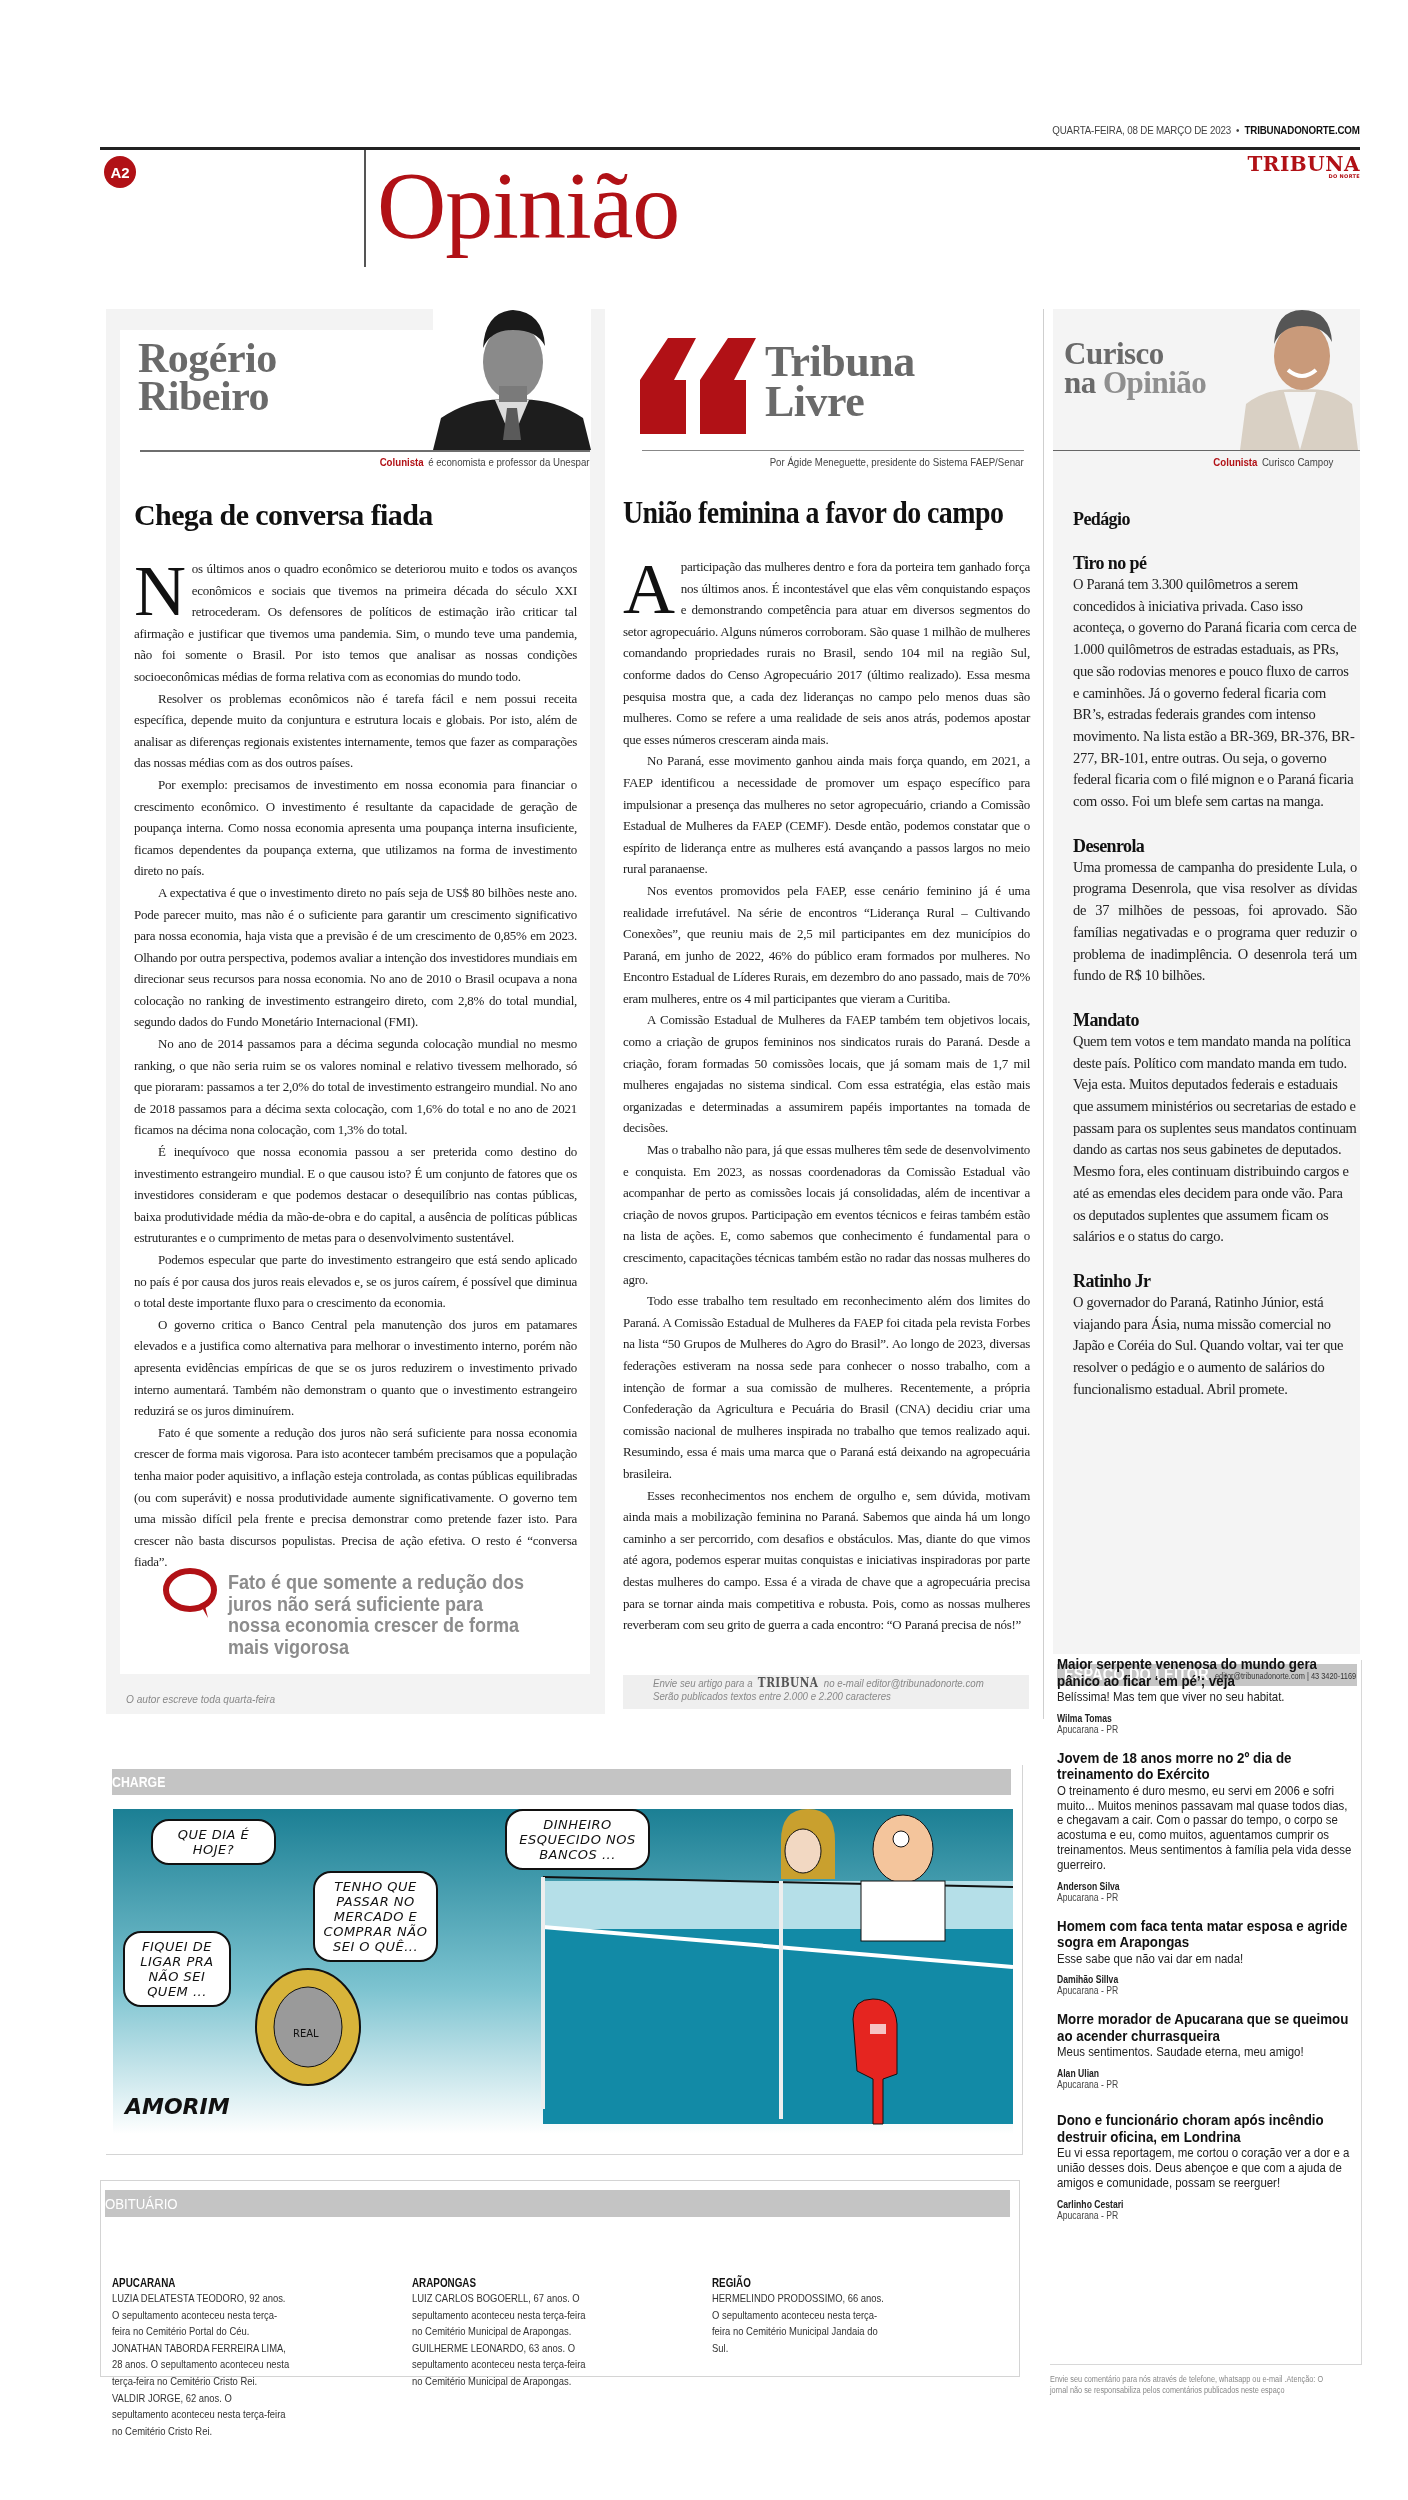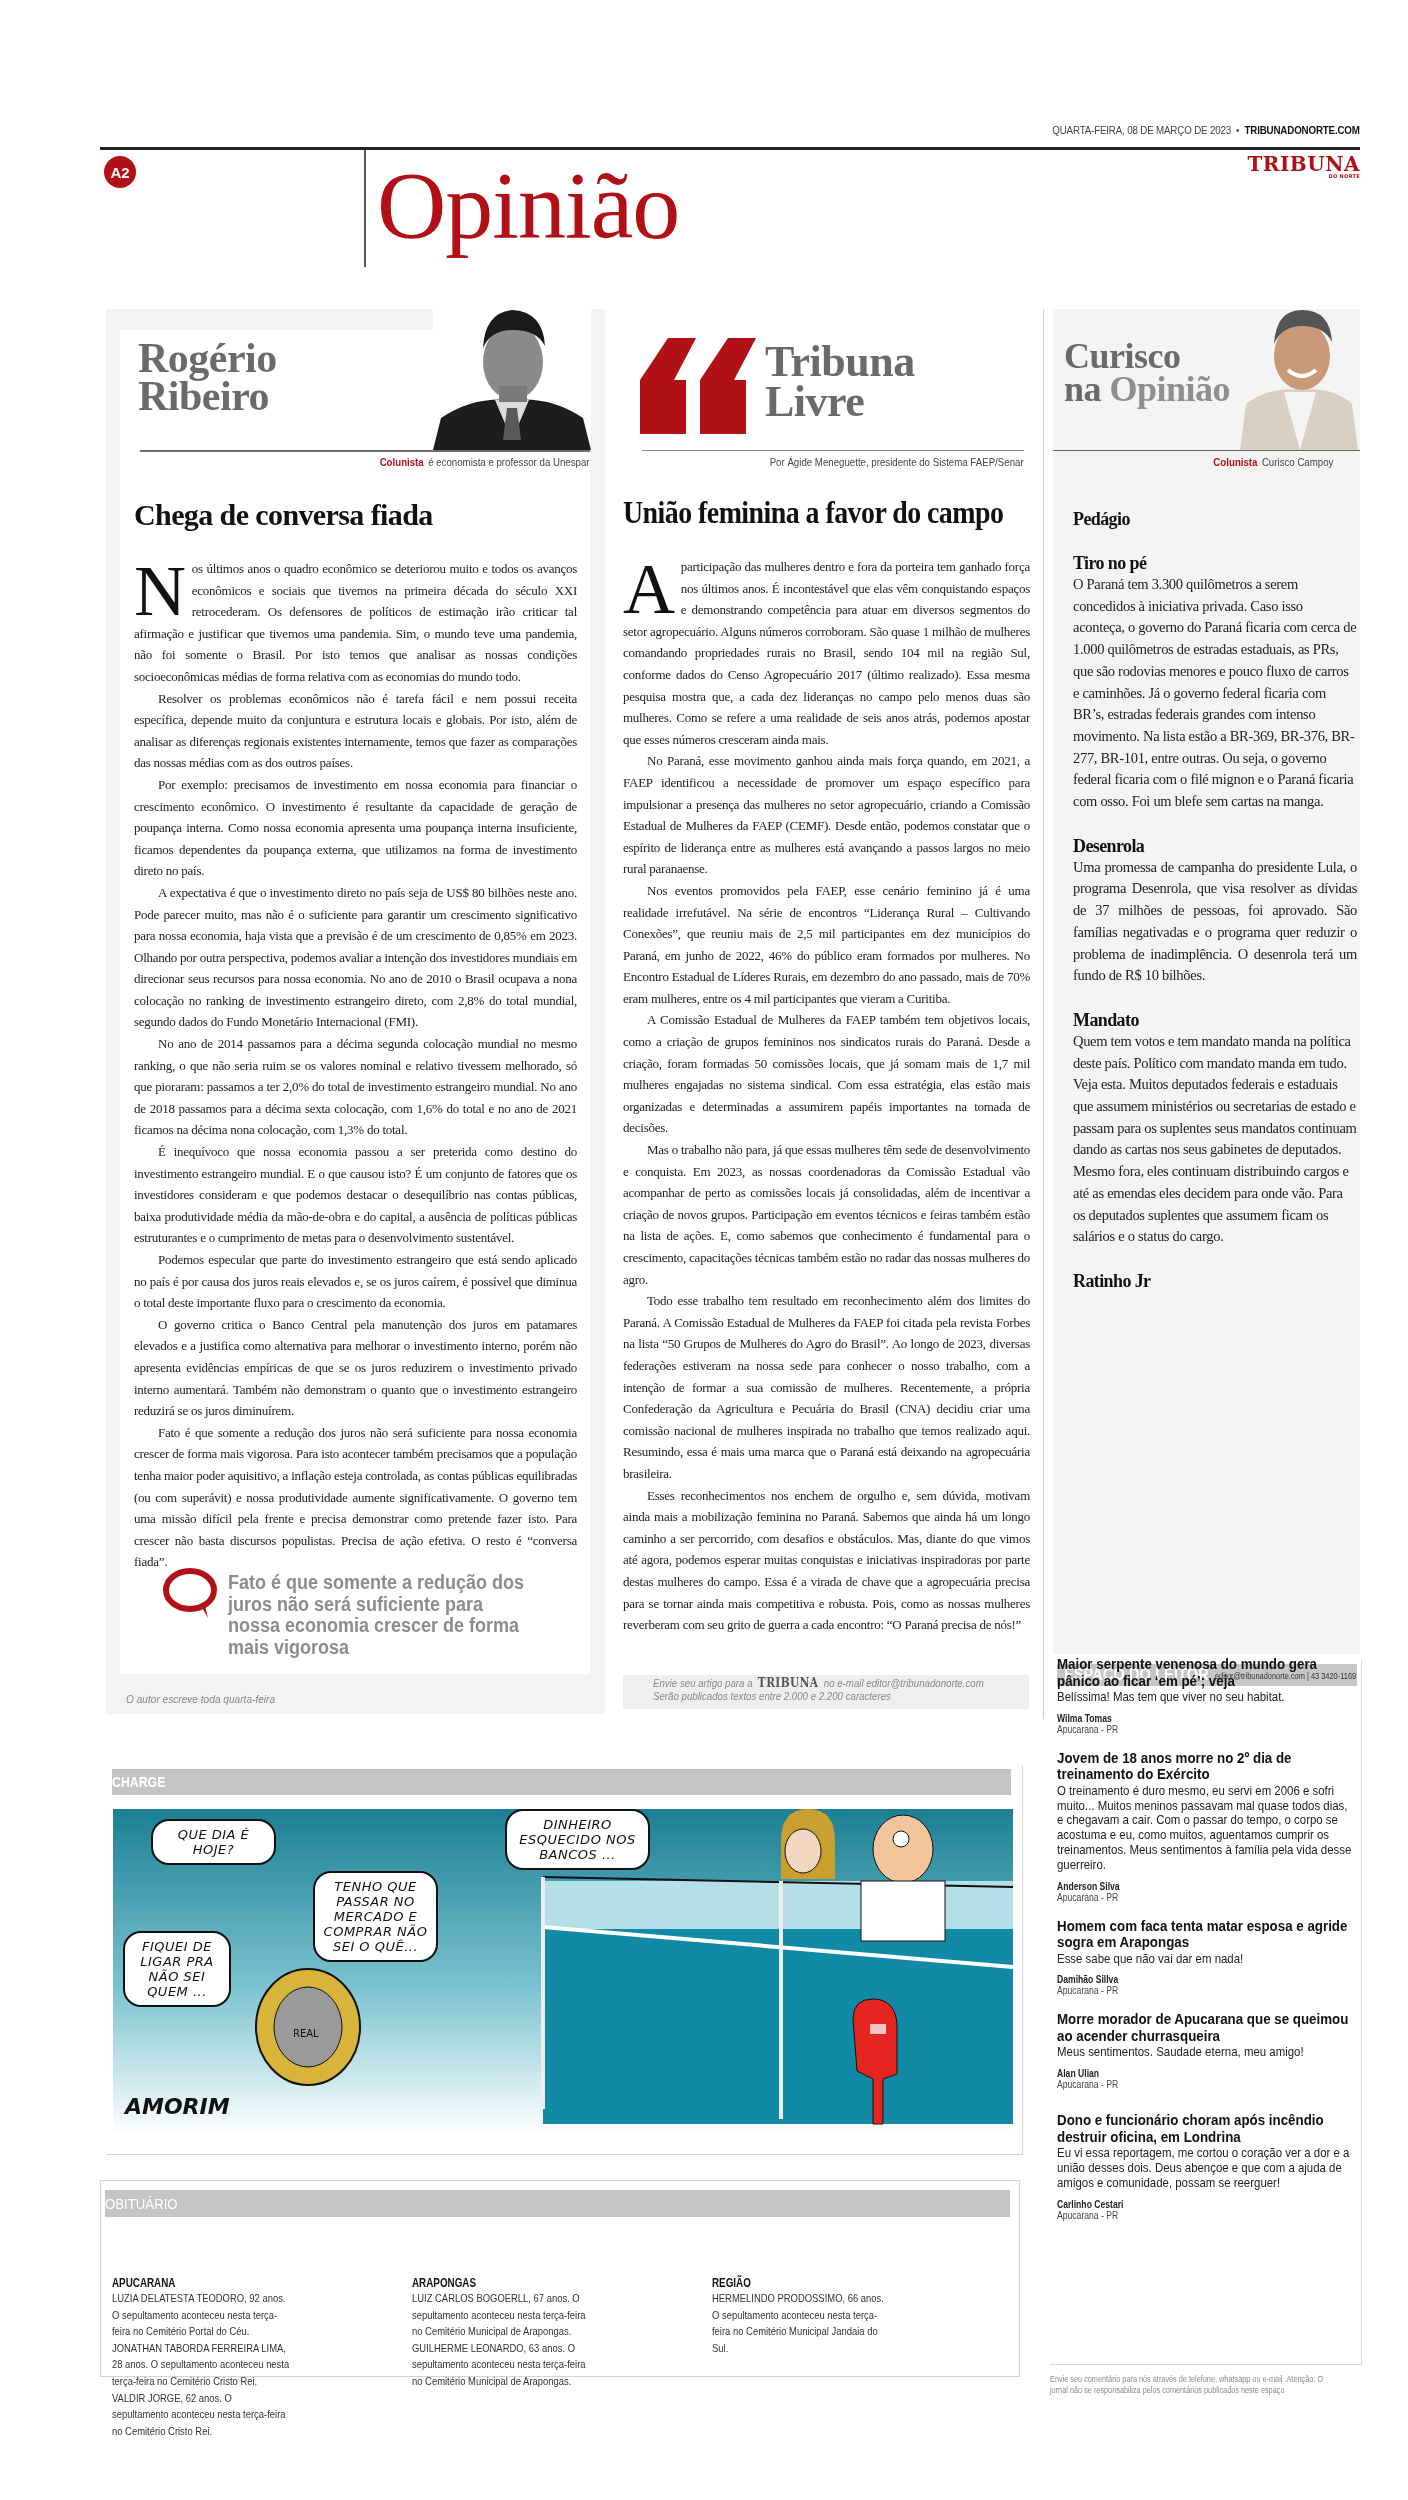--- a/index.html
+++ b/index.html
@@ -49,21 +49,21 @@
 
   
   .tl-quote { position: absolute; left: 640px; top: 338px; width: 120px; height: 100px; }
   .tl-name { position: absolute; left: 765px; top: 342px; font-size: 44px; }
 
   .submit-box { position: absolute; left: 623px; top: 1675px; width: 406px; height: 34px; background: #efefef; padding: 2px 0 0 30px; font-size: 11px; font-style: italic; color: #888; line-height: 13px; }
   .submit-box .line { display: block; transform: scaleX(0.88); transform-origin: left center; white-space: nowrap; }
   .submit-box .brand { font-family: "DejaVu Serif", serif; font-style: normal; font-weight: bold; color: #555; font-size: 12px; letter-spacing: 0.5px; margin: 0 6px; }
 
   
-  .cp-name { position: absolute; left: 1064px; top: 340px; font-size: 36px; line-height: 0.92; }
+  .cp-name { position: absolute; left: 1064px; top: 340px; font-size: 31px; line-height: 0.92; }
   .cp-name .pol { color: #8f8f8f; }
   .notes { position: absolute; left: 1073px; top: 508px; width: 284px; font-family: "Liberation Serif", serif; font-size: 14.5px; line-height: 21.7px; color: #222; letter-spacing: -0.3px; }
   .notes h3 { font-family: "Liberation Serif", serif; font-weight: bold; font-size: 18px; line-height: 22px; letter-spacing: -0.6px; color: #111; margin-top: 22px; }
   .notes h3.first { margin-top: 0; }
   .notes .just { text-align: justify; }
 
   
   .leitor-box { position: absolute; left: 1050px; top: 1660px; width: 312px; height: 705px; border: 1px solid #d8d8d8; border-top: none; border-left: none; }
   .leitor-head { position: absolute; left: 1057px; top: 1664px; width: 300px; height: 22px; background: #c6c6c6; display: flex; align-items: center; padding-left: 7px; white-space: nowrap; overflow: hidden; }
   .leitor-head .t { font-weight: bold; font-size: 16px; color: #fff; transform: scaleX(0.9); transform-origin: left center; display: inline-block; letter-spacing: 0.2px; }
@@ -197,20 +197,21 @@
 
 <div class="notes">
   <h3 class="first">Pedágio</h3>
   <h3>Tiro no pé</h3>
   <div>O Paraná tem 3.300 quilômetros a serem concedidos à iniciativa privada. Caso isso aconteça, o governo do Paraná ficaria com cerca de 1.000 quilômetros de estradas estaduais, as PRs, que são rodovias menores e pouco fluxo de carros e caminhões. Já o governo federal ficaria com BR’s, estradas federais grandes com intenso movimento. Na lista estão a BR-369, BR-376, BR-277, BR-101, entre outras. Ou seja, o governo federal ficaria com o filé mignon e o Paraná ficaria com osso. Foi um blefe sem cartas na manga.</div>
   <h3>Desenrola</h3>
   <div class="just">Uma promessa de campanha do presidente Lula, o programa Desenrola, que visa resolver as dívidas de 37 milhões de pessoas, foi aprovado. São famílias negativadas e o programa quer reduzir o problema de inadimplência. O desenrola terá um fundo de R$ 10 bilhões.</div>
   <h3>Mandato</h3>
   <div>Quem tem votos e tem mandato manda na política deste país. Político com mandato manda em tudo. Veja esta. Muitos deputados federais e estaduais que assumem ministérios ou secretarias de estado e passam para os suplentes seus mandatos continuam dando as cartas nos seus gabinetes de deputados. Mesmo fora, eles continuam distribuindo cargos e até as emendas eles decidem para onde vão. Para os deputados suplentes que assumem ficam os salários e o status do cargo.</div>
   <h3>Ratinho Jr</h3>
+  <div>O governador do Paraná, Ratinho Júnior, está viajando para Ásia, numa missão comercial no Japão e Coréia do Sul. Quando voltar, vai ter que resolver o pedágio e o aumento de salários do funcionalismo estadual. Abril promete.</div>
 </div>
 
 <div class="leitor-box"></div>
 <div class="leitor-head">
   <span class="t">ESPAÇO DO LEITOR</span>
   <span class="c">editor@tribunadonorte.com | 43 3420-1169</span>
 </div>
 <div class="leitor-list">
   <div class="letter">
     <div class="h">Maior serpente venenosa do mundo gera pânico ao ficar ‘em pé’; veja</div>

